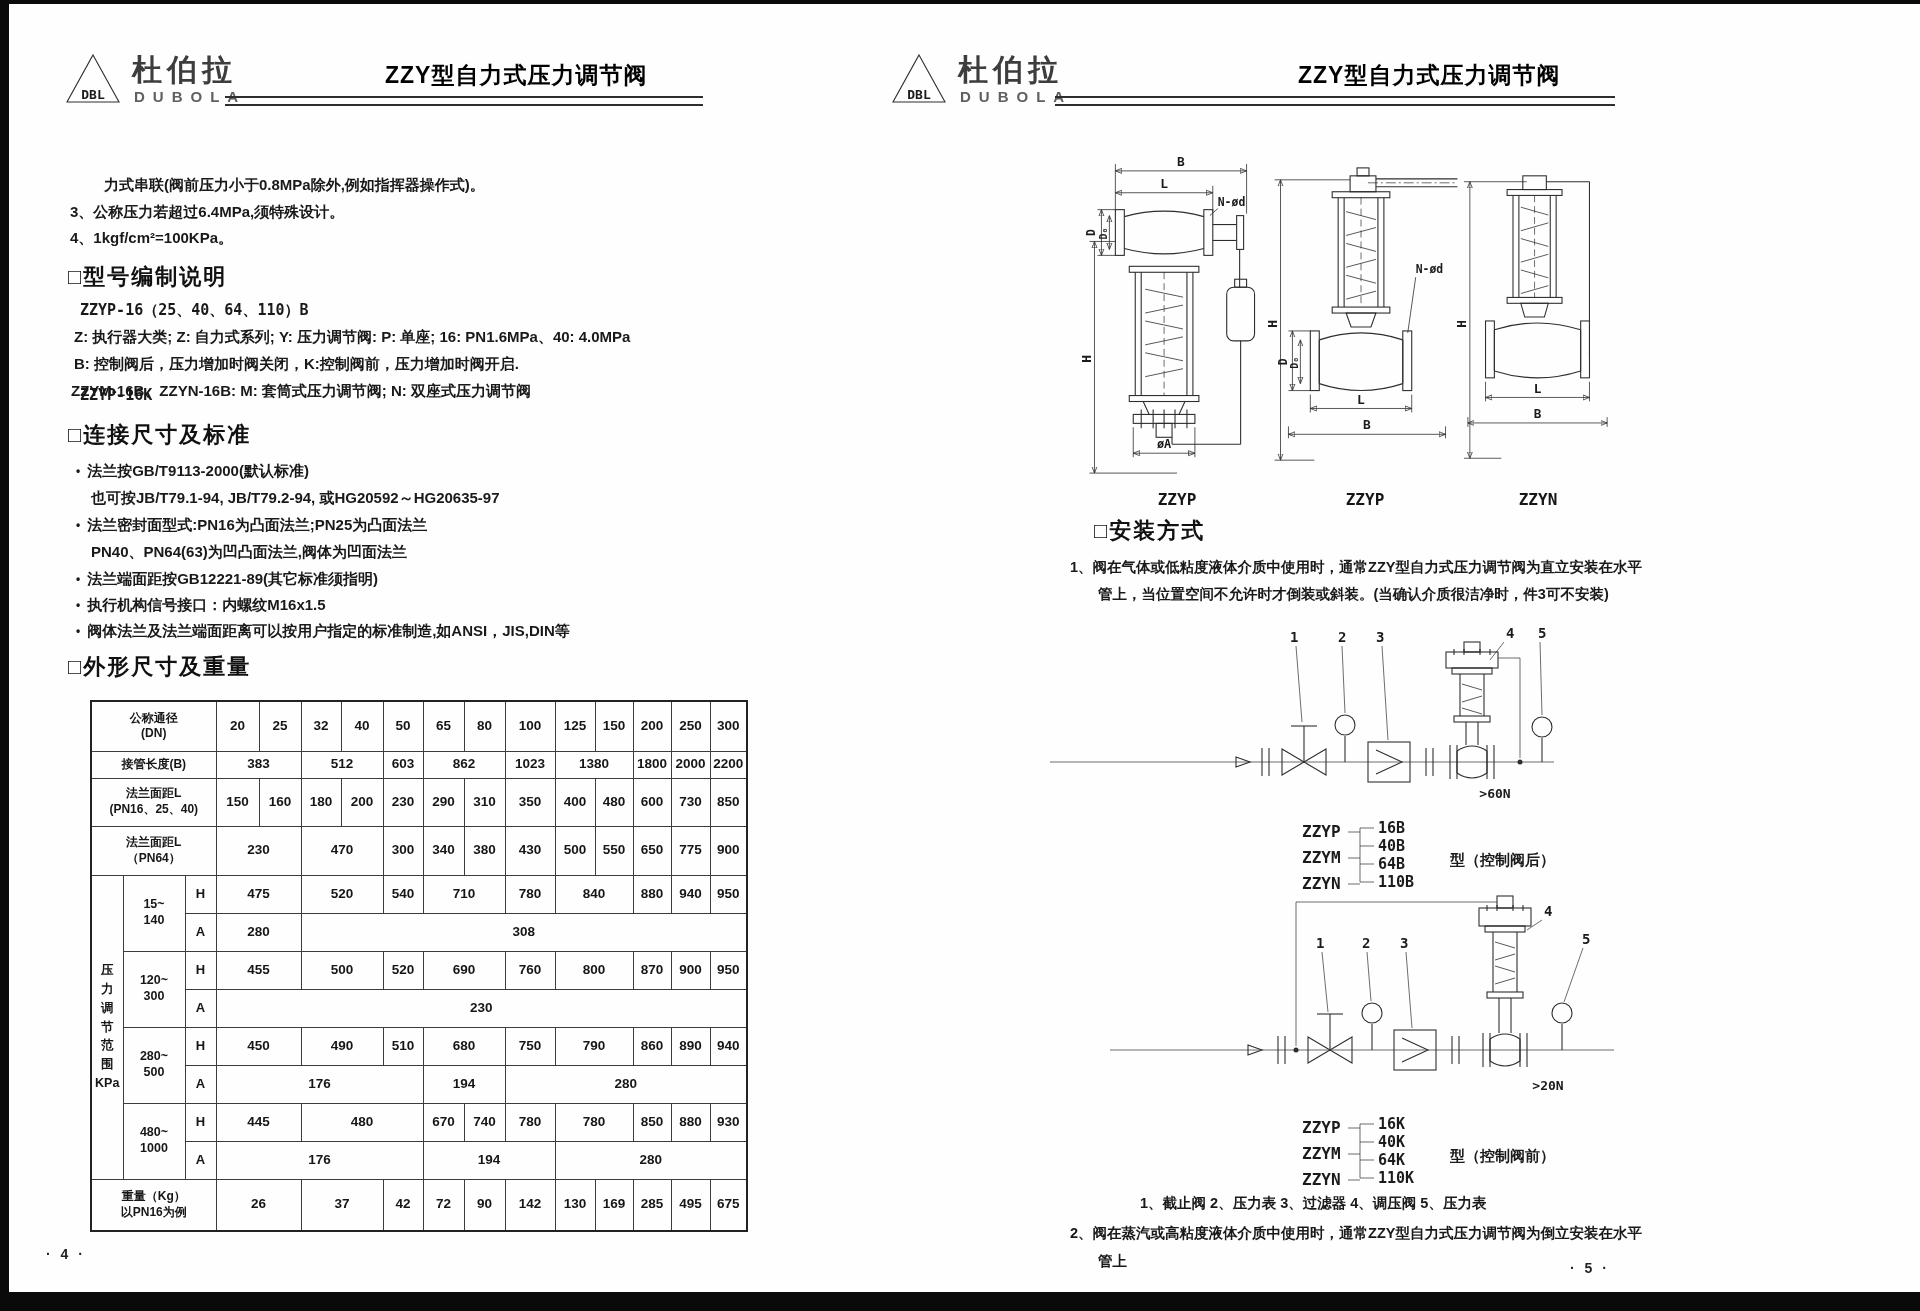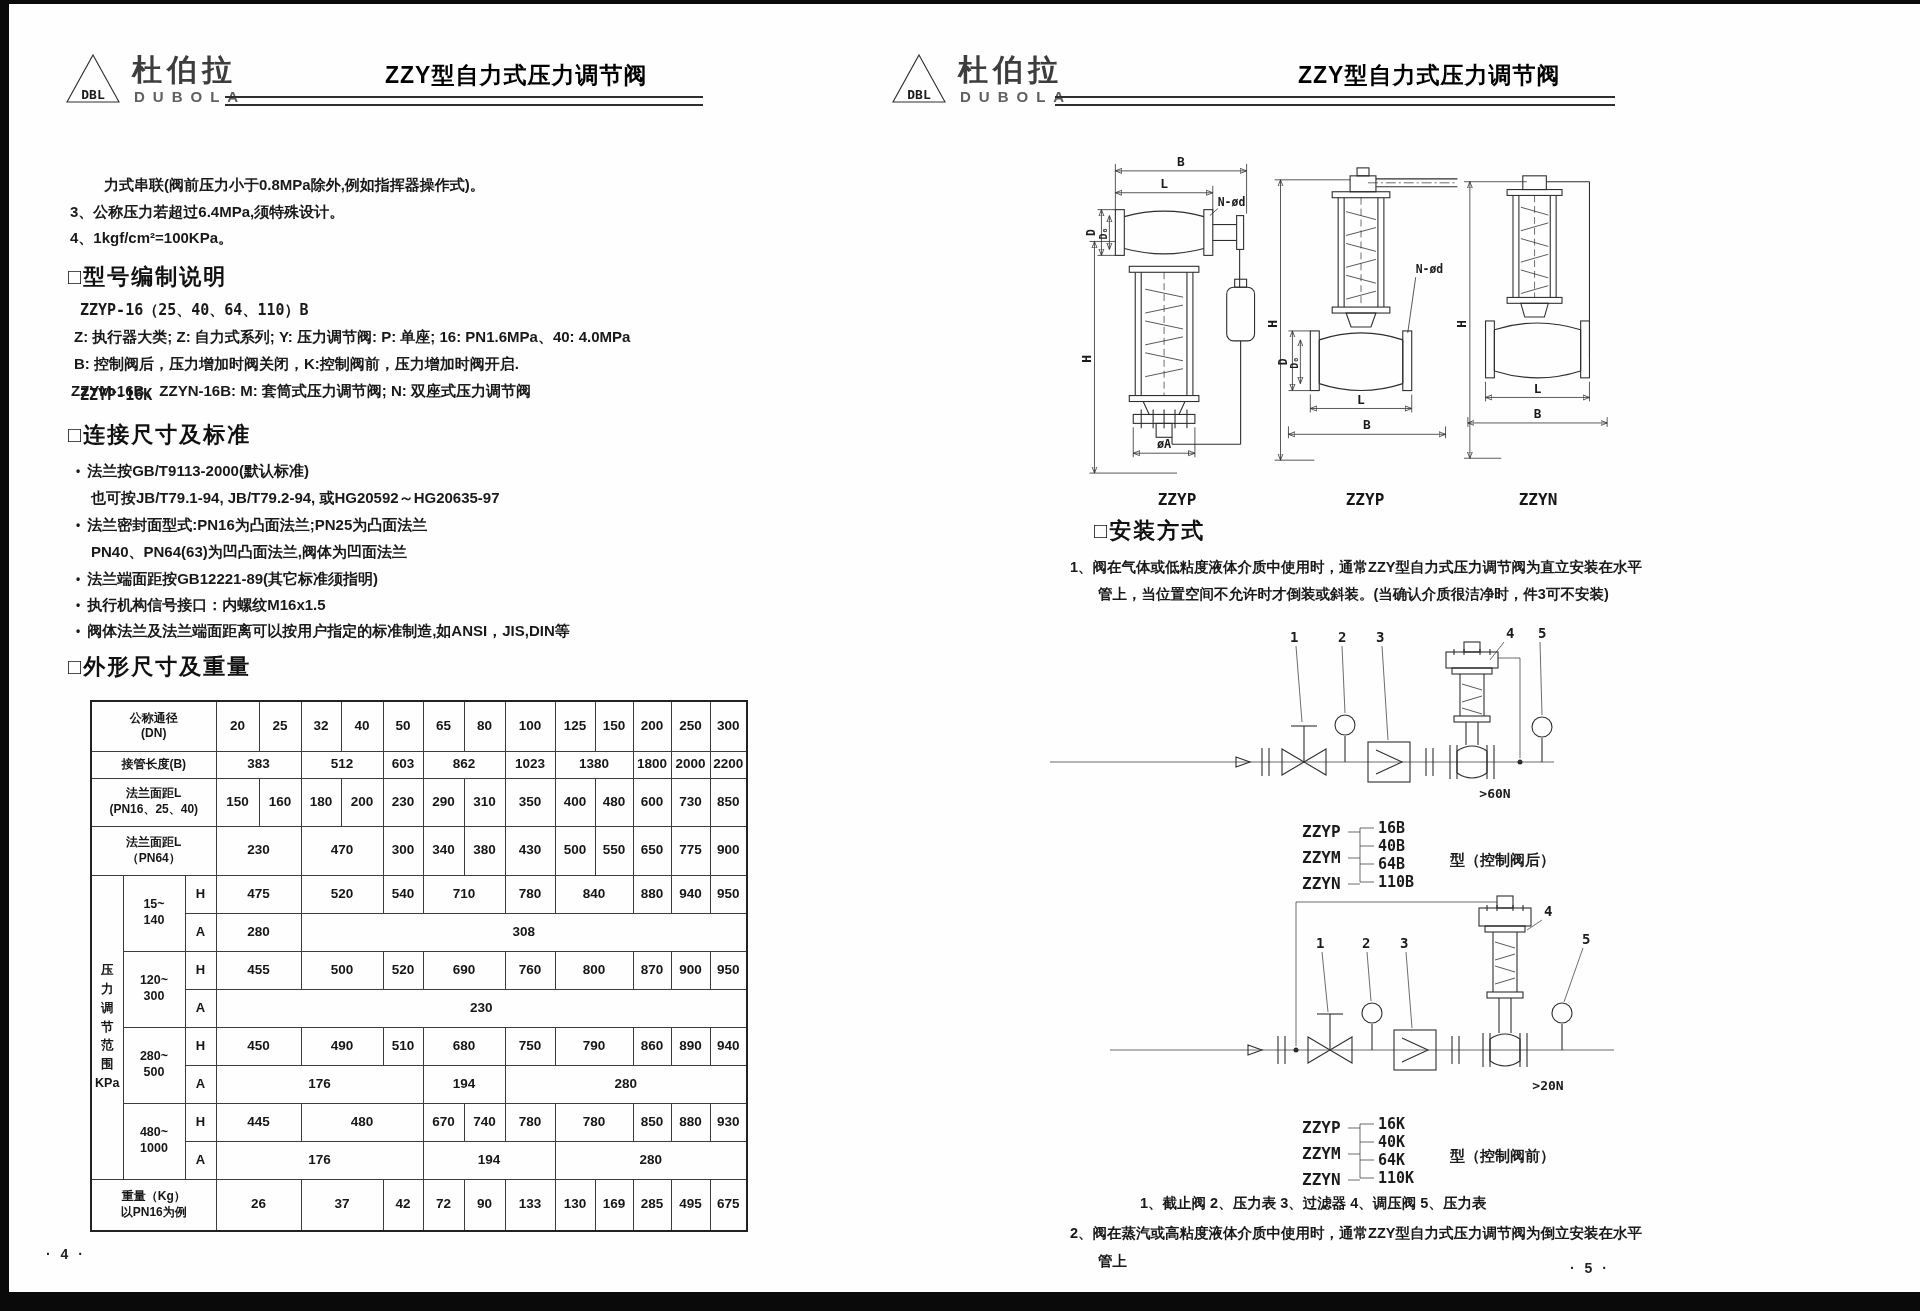--- a/index.html
+++ b/index.html
@@ -251,21 +251,21 @@
             <td colspan="5">280</td>
           </tr>
           <tr style="height: 52px;">
             <td colspan="3" class="lbl">重量（Kg）
 以PN16为例</td>
             <td colspan="2">26</td>
             <td colspan="2">37</td>
             <td>42</td>
             <td>72</td>
             <td>90</td>
-            <td>133</td>
+            <td>142</td>
             <td>130</td>
             <td>169</td>
             <td>285</td>
             <td>495</td>
             <td>675</td>
           </tr>
         </tbody>
     </table>
 
     <div class="abs pagenum" style="left:46px;top:1246px;">· 4 ·</div>

